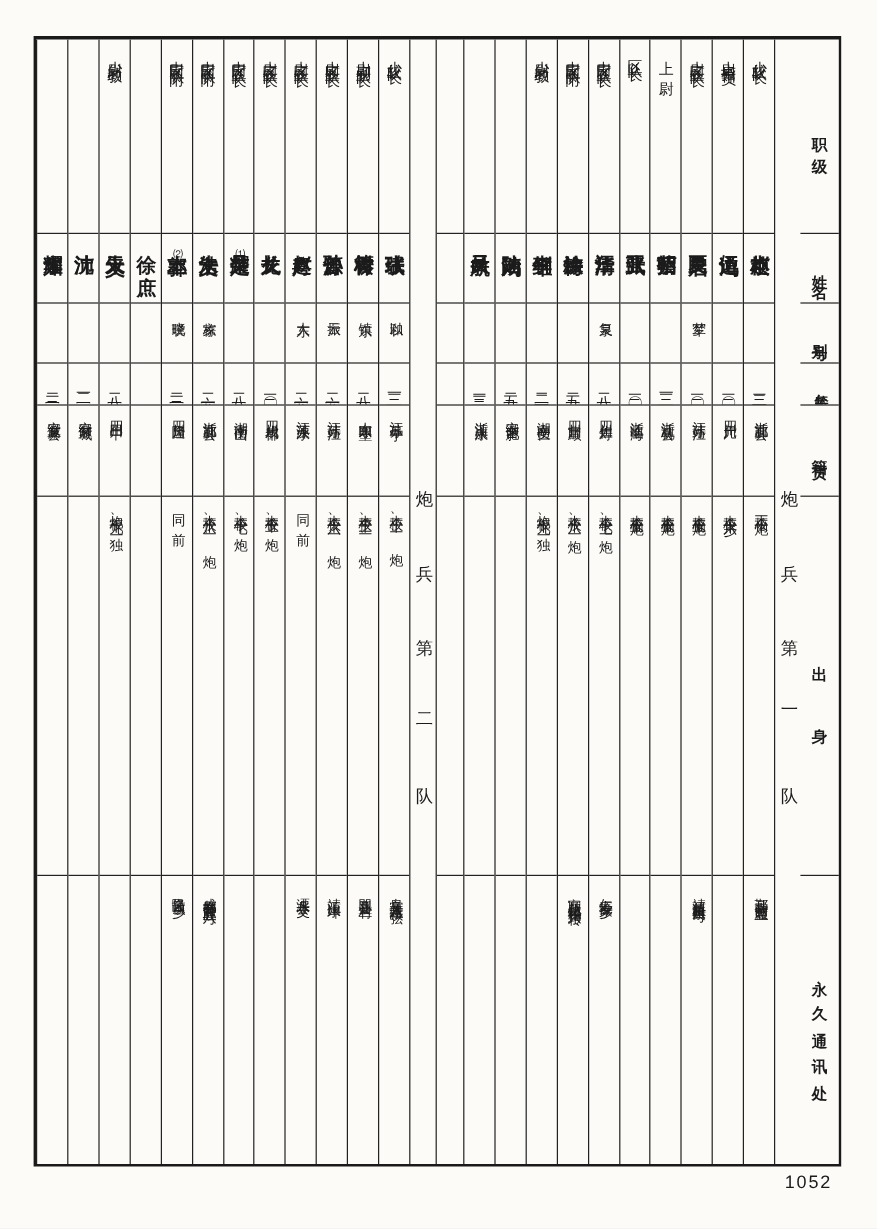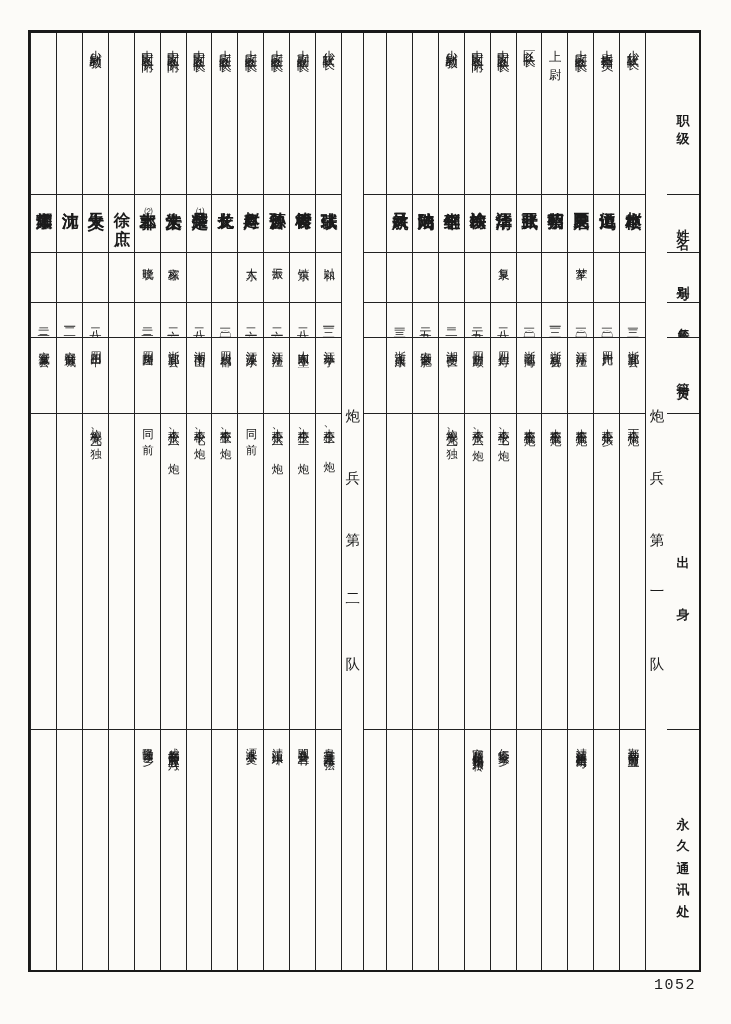--- a/index.html
+++ b/index.html
@@ -51,21 +51,21 @@
   .h-alias  .vtext { letter-spacing:2px;  padding-top:2px; }
   .h-age    .vtext { letter-spacing:1px;  font-size:11.5px; padding-top:1px; }
   .h-native .vtext { letter-spacing:4px;  padding-top:4px; }
   .h-origin .vtext { letter-spacing:52px; padding-top:52px; }
   .h-addr   .vtext { letter-spacing:22px; padding-top:22px; }
   
   .divider-col { justify-content:center; align-items:center; }
   .divider-col .vtext { font-size:14.5px; letter-spacing:62px; padding-top:100px; }
   .page-number {
     position:absolute; left:654px; top:977px;
-    font-family:Liberation Mono, monospace; font-size:15px; letter-spacing:1.5px;
+    font-family:Liberation Sans, sans-serif; font-size:15px; letter-spacing:1.5px;
   }
 </style>
 </head>
 <body>
 
 <div class="page">
 
   <div class="roster">
 
     <div class="col header-col">

